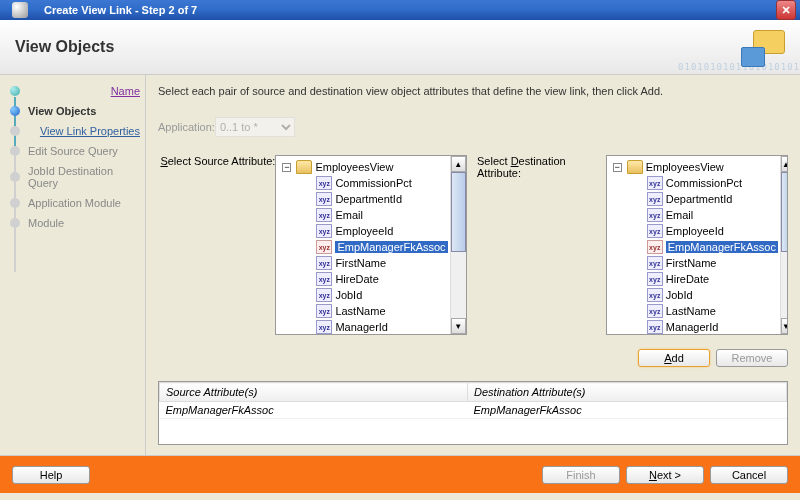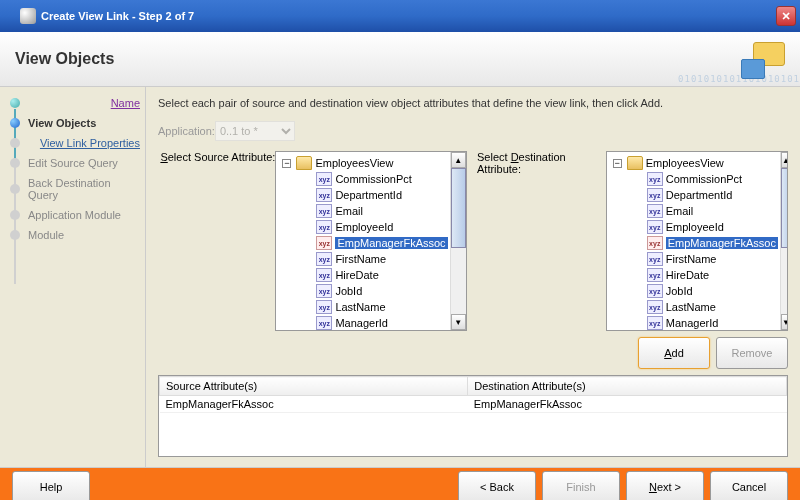--- a/index.html
+++ b/index.html
@@ -1,62 +1,62 @@
 <!DOCTYPE html>
 <html><head>
 <meta charset="utf-8">
 <style>
 * { box-sizing: border-box; margin: 0; padding: 0; font-family: Tahoma, sans-serif; font-size: 11px; }
 body { background: #ece9d8; width: 800px; height: 500px; overflow: hidden; }
-.titlebar { height: 32px; background: linear-gradient(to bottom, #3b77d3 0%, #2f6bc8 50%, #1e4fa8 100%); display: flex; align-items: center; padding: 0 4px 0 20px; color: white; font-weight: bold; }
+.titlebar { height: 20px; background: linear-gradient(to bottom, #3b77d3 0%, #2f6bc8 50%, #1e4fa8 100%); display: flex; align-items: center; padding: 0 4px 0 12px; color: white; font-weight: bold; gap: 11px; }
 .titlebar .icon { width: 16px; height: 16px; margin-right: 5px; background: radial-gradient(circle at 30% 30%, #fff, #999); border-radius: 3px; }
 .titlebar .title { flex: 1; }
 .close-btn { width: 20px; height: 20px; background: linear-gradient(#e88, #c33); border: 1px solid #933; border-radius: 3px; color: white; display: flex; align-items: center; justify-content: center; font-weight: bold; }
 .header { height: 55px; background: linear-gradient(to bottom, #fff, #e8e8e8); border-bottom: 1px solid #ccc; display: flex; align-items: center; padding: 0 15px; position: relative; }
 .header h1 { font-size: 16px; font-weight: bold; color: #333; }
 .header-graphic { position: absolute; right: 10px; top: 5px; width: 60px; height: 45px; }
 .header-graphic::before { content: ''; position: absolute; width: 30px; height: 22px; background: #f5d060; border: 1px solid #c9a030; border-radius: 3px; top: 5px; right: 5px; }
 .header-graphic::after { content: ''; position: absolute; width: 22px; height: 18px; background: #5a9ad8; border: 1px solid #3a7ab8; border-radius: 2px; top: 22px; right: 25px; }
 .header-digits { position: absolute; right: 0; bottom: 2px; font-size: 9px; color: #c0d0e0; letter-spacing: 1px; font-family: monospace; }
 .main { display: flex; height: 380px; }
 .sidebar { width: 145px; padding: 10px 5px 10px 10px; }
 .step { display: flex; align-items: center; margin-bottom: 8px; color: #888; position: relative; }
 .step .dot { width: 10px; height: 10px; border-radius: 50%; background: #d0d0d0; margin-right: 8px; flex-shrink: 0; position: relative; z-index: 1; }
 .step.completed .dot { background: radial-gradient(circle at 30% 30%, #aee, #4aa); }
 .step.current .dot { background: radial-gradient(circle at 30% 30%, #8cf, #26c); }
 .step.link { color: #3060a0; text-decoration: underline; cursor: pointer; justify-content: space-between; }
 .step.link.purple { color: #8030a0; }
 .step.current { font-weight: bold; color: #333; text-decoration: none; }
 .sidebar-line { position: absolute; left: 14px; top: 22px; width: 2px; height: 175px; background: #d0d0d0; z-index: 0; }
 .sidebar-line-active { position: absolute; left: 14px; top: 22px; width: 2px; height: 50px; background: #5ab; z-index: 0; }
-.content { flex: 1; border-left: 1px solid #ccc; padding: 10px 12px; display: flex; flex-direction: column; }
+.content { flex: 1; border-left: 1px solid #ccc; padding: 10px 12px; display: flex; flex-direction: column; gap: 8px; }
 .instruction { color: #333; margin-bottom: 12px; }
 .cardinality-row { display: flex; align-items: center; margin-bottom: 10px; color: #999; }
 .cardinality-row select { color: #999; background: #f5f5f5; border: 1px solid #ddd; width: 80px; height: 20px; }
 .attr-panels { display: flex; gap: 8px; }
 .attr-col { flex: 1; display: flex; flex-direction: row; justify-content: center; }
 .attr-label { margin-bottom: 2px; }
 .tree-box { border: 1px solid #999; background: white; height: 180px; overflow: hidden; position: relative; display: flex; }
 .tree-content { flex: 1; padding: 3px 2px; }
 .tree-root { display: flex; align-items: center; padding: 1px 0 1px 18px; }
 .tree-item { display: flex; align-items: center; padding: 1px 0 1px 38px; white-space: nowrap; }
 .tree-item.selected span.txt { background: #316ac5; color: white; padding: 0 2px; }
 .xyz-ico { width: 16px; height: 14px; margin-right: 3px; display: inline-flex; align-items: center; justify-content: center; font-size: 7px; background: #eef; border: 1px solid #99c; color: #339; font-weight: bold; }
 .xyz-ico.fk { background: #fee; border-color: #c99; color: #933; }
 .folder-ico { width: 16px; height: 14px; margin-right: 3px; background: linear-gradient(#ffe9a8, #e8c060); border: 1px solid #c9a030; border-radius: 2px 2px 0 0; }
 .minus { width: 9px; height: 9px; border: 1px solid #888; display: flex; align-items: center; justify-content: center; font-size: 9px; line-height: 1; margin-right: 4px; background: white; position: absolute; left: 4px; }
 .scrollbar-v { width: 16px; background: #f0f0f0; border-left: 1px solid #ddd; display: flex; flex-direction: column; }
 .scroll-btn { height: 16px; background: linear-gradient(#fff, #ddd); border: 1px solid #aaa; font-size: 8px; display: flex; align-items: center; justify-content: center; }
 .scroll-thumb { flex: 0 0 80px; background: linear-gradient(to right, #dde8f5, #b8cce8); border: 1px solid #88a; margin: 0; }
 .scroll-track { flex: 1; }
 .action-row { display: flex; justify-content: flex-end; gap: 6px; margin: 6px 0; }
-.btn { min-width: 72px; height: 32px; background: linear-gradient(#fff, #e8e8e8); border: 1px solid #999; border-radius: 3px; cursor: pointer; }
+.btn { min-width: 72px; height: 18px; background: linear-gradient(#fff, #e8e8e8); border: 1px solid #999; border-radius: 3px; cursor: pointer; }
 .btn.highlight { border: 1px solid #e8a030; box-shadow: 0 0 2px #f8c060; }
 .btn:disabled { color: #999; }
-.result-table { border: 1px solid #999; background: white; flex: 1; min-height: 60px; }
+.result-table { border: 1px solid #999; background: white; flex: 1; min-height: 60px; font-style: italic; }
 .result-table table { width: 100%; border-collapse: collapse; }
 .result-table th { text-align: left; font-weight: normal; background: linear-gradient(#fff, #eee); border: 1px solid #ddd; padding: 3px 6px; }
 .result-table td { padding: 2px 6px; border-bottom: 1px solid #f0f0f0; }
 .footer { height: 38px; border-top: 1px solid #ccc; background: #f97316; display: flex; align-items: center; padding: 0 12px; gap: 6px; }
 .footer .spacer { flex: 1; }
 .footer .btn { min-width: 78px; }
 </style>
 </head>
 <body>
 
@@ -88,21 +88,21 @@
         <div class="step link">
           <span class="dot"></span>
           <span class="txt">View Link Properties</span>
         </div>
         <div class="step ">
           <span class="dot"></span>
           <span class="txt">Edit Source Query</span>
         </div>
         <div class="step ">
           <span class="dot"></span>
-          <span class="txt">Back Destination Query</span>
+          <span class="txt">JobId Destination Query</span>
         </div>
         <div class="step ">
           <span class="dot"></span>
           <span class="txt">Application Module</span>
         </div>
         <div class="step ">
           <span class="dot"></span>
           <span class="txt">Module</span>
         </div>
       </div>
@@ -257,17 +257,16 @@
             </tr>
           </tbody>
       </table>
     </div>
   </div>
 </div>
 
 <div class="footer">
   <button class="btn">Help</button>
   <div class="spacer"></div>
-  <button class="btn">&lt; Back</button>
   <button class="btn" disabled="">Finish</button>
   <button class="btn"><u>N</u><span>ext &gt;</span></button>
   <button class="btn">Cancel</button>
 </div>
 
 </body></html>

